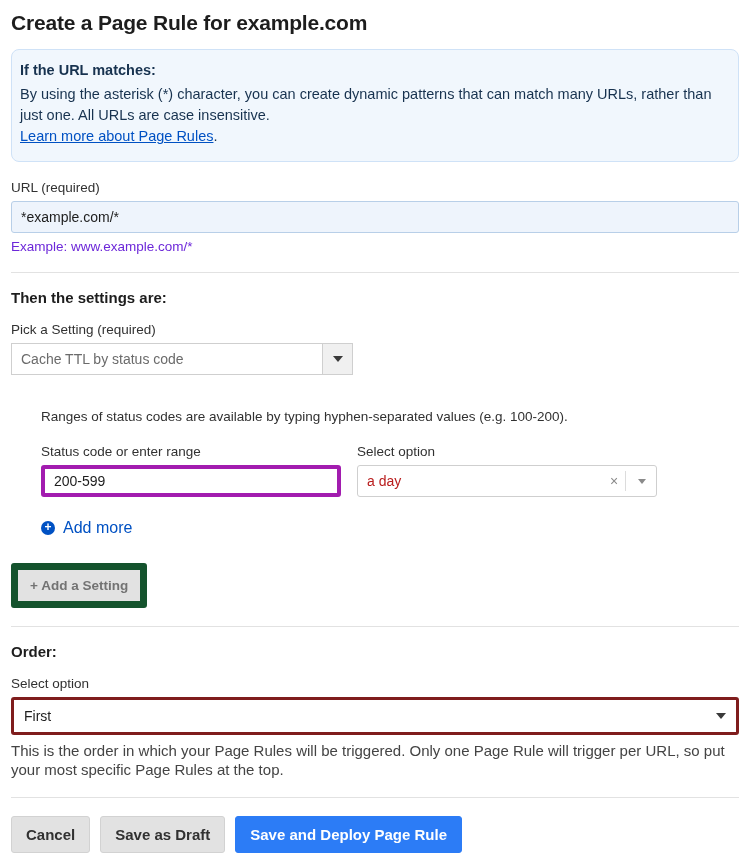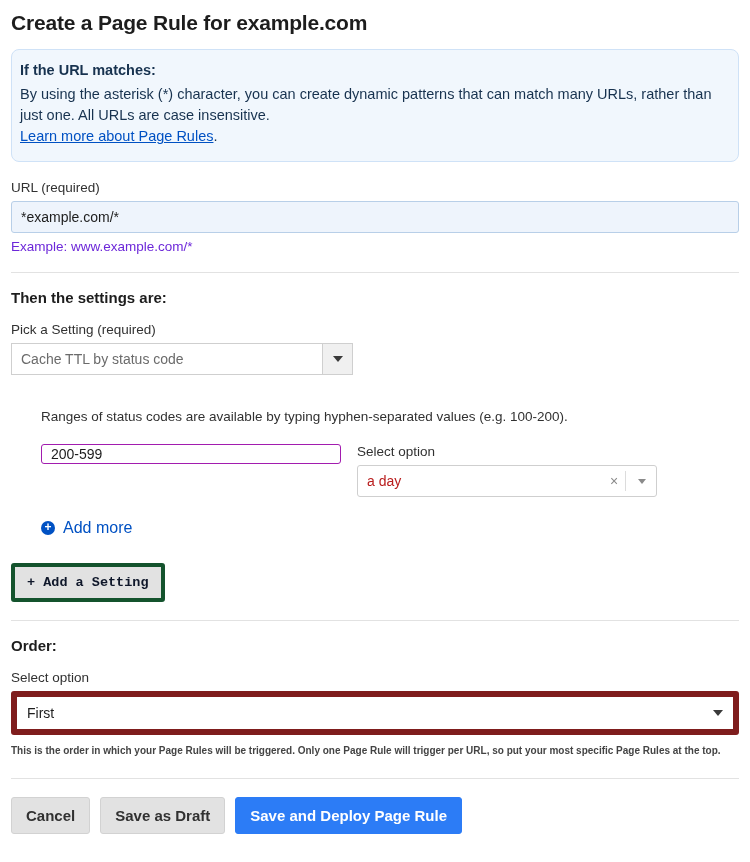--- a/index.html
+++ b/index.html
@@ -137,26 +137,26 @@
   }
   .col-status { width: 300px; }
   .col-option { width: 300px; }
   .small-label {
     font-size: 13.5px;
     color: #313131;
     margin-bottom: 6px;
   }
   .text-input {
     width: 300px;
-    height: 20px;
+    height: 32px;
     padding: 5px 9px;
     font-size: 14px;
     font-family: "Liberation Sans", sans-serif;
     color: #1d1d1d;
-    border: 1px solid #a21caf;
+    border: 4px solid #a21caf;
     border-radius: 3px;
     background: #fff;
     outline: none;
   }
   .combo {
     width: 300px;
     height: 32px;
     border: 1px solid #cfcfcf;
     border-radius: 3px;
     background: #fff;
@@ -215,52 +215,50 @@
     display: inline-block;
   }
   .add-more-label {
     color: #0051c3;
     font-size: 16px;
   }
   .add-setting-btn {
     margin-top: 26px;
     display: inline-block;
     background: #e2e2e2;
-    border: 4px solid #14532d;
+    border: 7px solid #14532d;
     border-radius: 3px;
     padding: 8px 12px;
     font-size: 13.5px;
     font-weight: bold;
-    color: #0f172a;
-    cursor: pointer;
-    font-family: Liberation Mono, monospace;
+    color: #737373;
+    cursor: pointer;
   }
   
   .order-select {
     width: 100%;
     height: 32px;
-    border: 6px solid #7f1d1d;
+    border: 3px solid #7f1d1d;
     border-radius: 3px;
     background: #fff;
     display: flex;
     align-items: center;
     padding: 16px 10px;
     cursor: pointer;
   }
   .order-value {
     flex: 1;
     font-size: 14px;
     color: #1d1d1d;
   }
   .order-help {
-    font-size: 10px;
+    font-size: 15px;
     color: #444;
     line-height: 19px;
     margin-top: 6px;
-    font-weight: bold;
   }
   
   .footer {
     display: flex;
     gap: 10px;
     align-items: center;
     margin-top: 18px;
     padding-bottom: 18px;
   }
   .btn {
@@ -322,20 +320,21 @@
         <span class="caret-down"></span>
       </div>
     </div>
   </div>
 
   <div class="sub-block">
     <div class="sub-note">Ranges of status codes are available by typing hyphen-separated values (e.g. 100-200).</div>
 
     <div class="row">
       <div class="col-status">
+        <div class="small-label">Status code or enter range</div>
         <input class="text-input" type="text" value="200-599" style="">
       </div>
       <div class="col-option">
         <div class="small-label">Select option</div>
         <div class="combo">
           <span class="combo-value">a day</span>
           <span class="combo-clear">×</span>
           <span class="combo-sep"></span>
           <span class="combo-caret">
             <span class="caret-small"></span>

